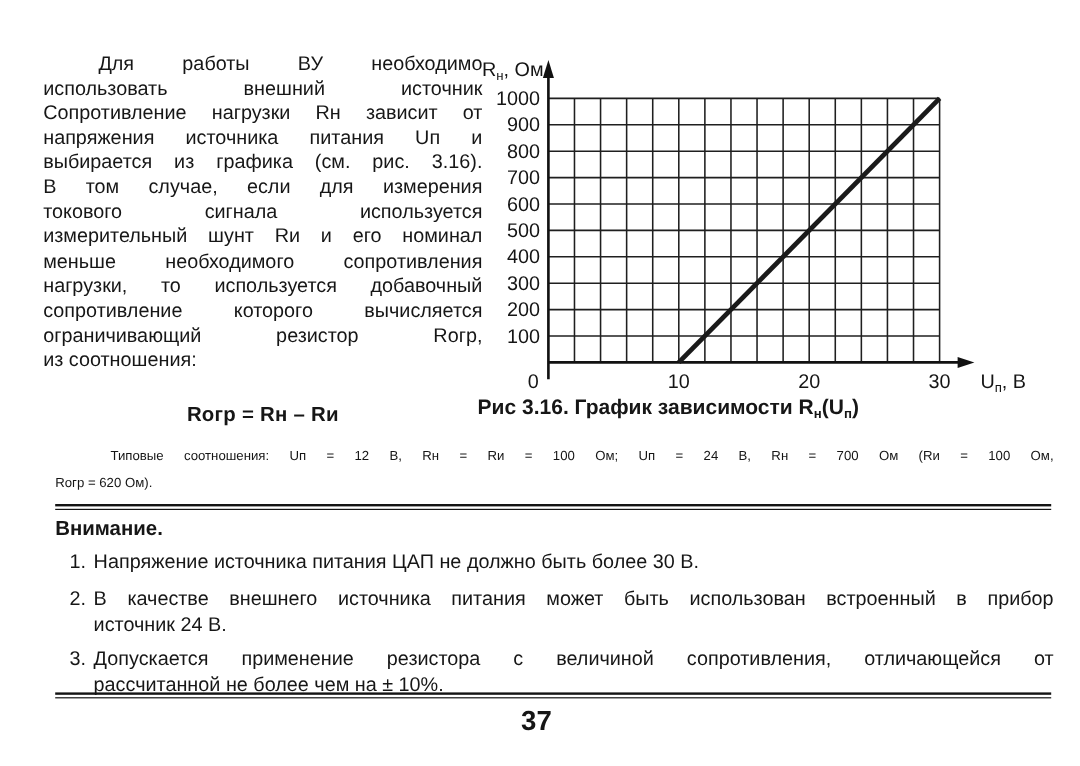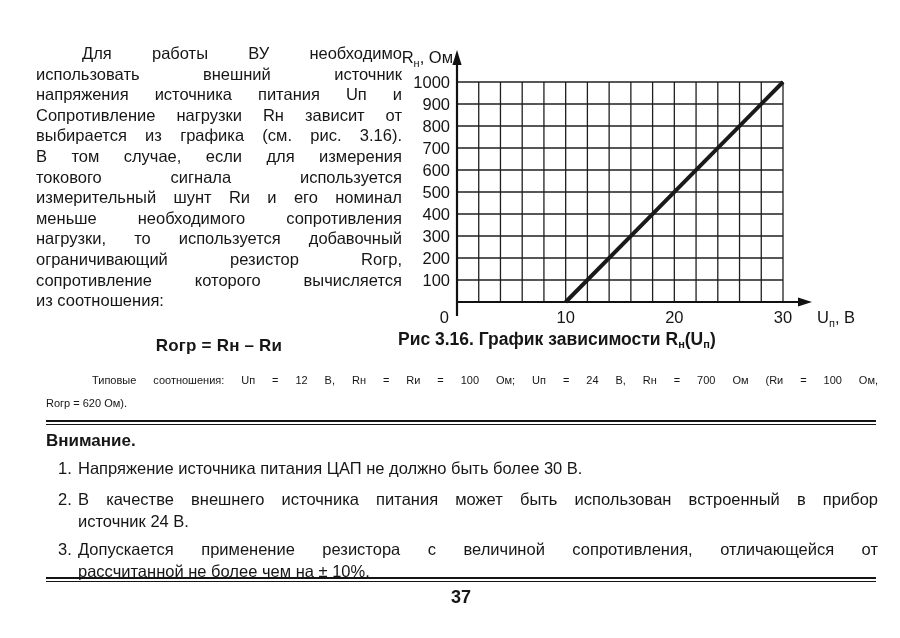--- a/index.html
+++ b/index.html
@@ -30,41 +30,41 @@
   .rule1{top:420px;}
   .rule2{top:577px;}
   
   .att-title{position:absolute;left:46px;top:431px;font-weight:bold;font-size:17px;}
   .att-list{position:absolute;left:46px;top:457px;width:832px;font-size:16.5px;line-height:22.5px;}
   .att-item{display:flex;margin-bottom:8px;}
   .att-item .num{flex:0 0 32px;padding-left:12px;box-sizing:border-box;}
   .att-item .body{flex:1;}
   .att-item:nth-child(2){margin-bottom:5px;}
   
-  .pagenum{position:absolute;left:46px;top:587px;width:830px;text-align:center;
-    font-weight:bold;font-size:18px;}
+  .pagenum{position:absolute;left:32px;top:587px;width:830px;text-align:center;
+    font-weight:bold;font-size:23px;}
 </style>
 </head>
 <body>
 
 <div class="page">
 
   <div class="intro">
       <div class="pline indent">Для работы ВУ необходимо</div>
       <div class="pline">использовать внешний источник</div>
+      <div class="pline">Сопротивление нагрузки Rн зависит от</div>
       <div class="pline">напряжения источника питания Uп и</div>
-      <div class="pline">Сопротивление нагрузки Rн зависит от</div>
       <div class="pline">выбирается из графика (см. рис. 3.16).</div>
       <div class="pline">В том случае, если для измерения</div>
       <div class="pline">токового сигнала используется</div>
       <div class="pline">измерительный шунт Rи и его номинал</div>
       <div class="pline">меньше необходимого сопротивления</div>
       <div class="pline">нагрузки, то используется добавочный</div>
+      <div class="pline">сопротивление которого вычисляется</div>
       <div class="pline">ограничивающий резистор Rогр,</div>
-      <div class="pline">сопротивление которого вычисляется</div>
       <div class="pline last">из соотношения:</div>
     </div>
 
   <div class="formula">Rогр = Rн – Rи</div>
 
   <div class="chart-wrap">
     <svg id="chart-svg" width="470" height="300" viewBox="0 0 470 300">
         <line x1="83.73333333333333" y1="44" x2="83.73333333333333" y2="264" stroke="#1f1f1f" stroke-width="1.3"></line>
         <line x1="105.46666666666667" y1="44" x2="105.46666666666667" y2="264" stroke="#1f1f1f" stroke-width="1.3"></line>
         <line x1="127.2" y1="44" x2="127.2" y2="264" stroke="#1f1f1f" stroke-width="1.3"></line>

